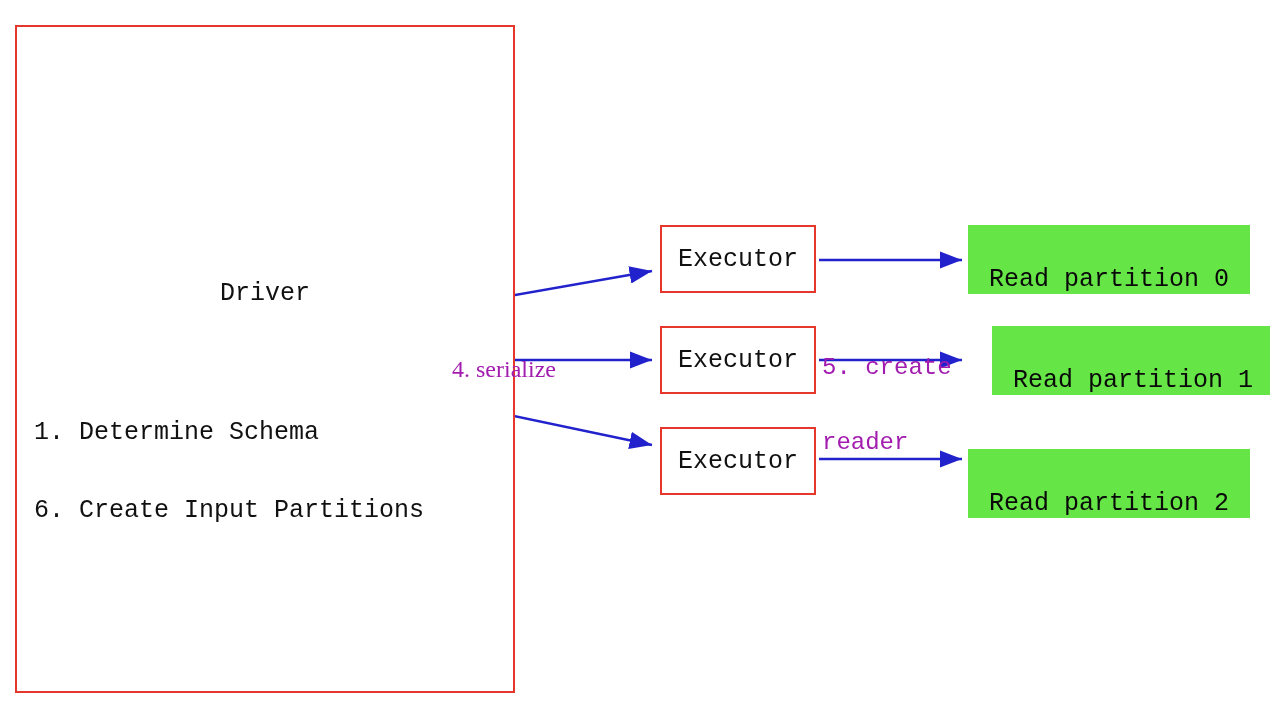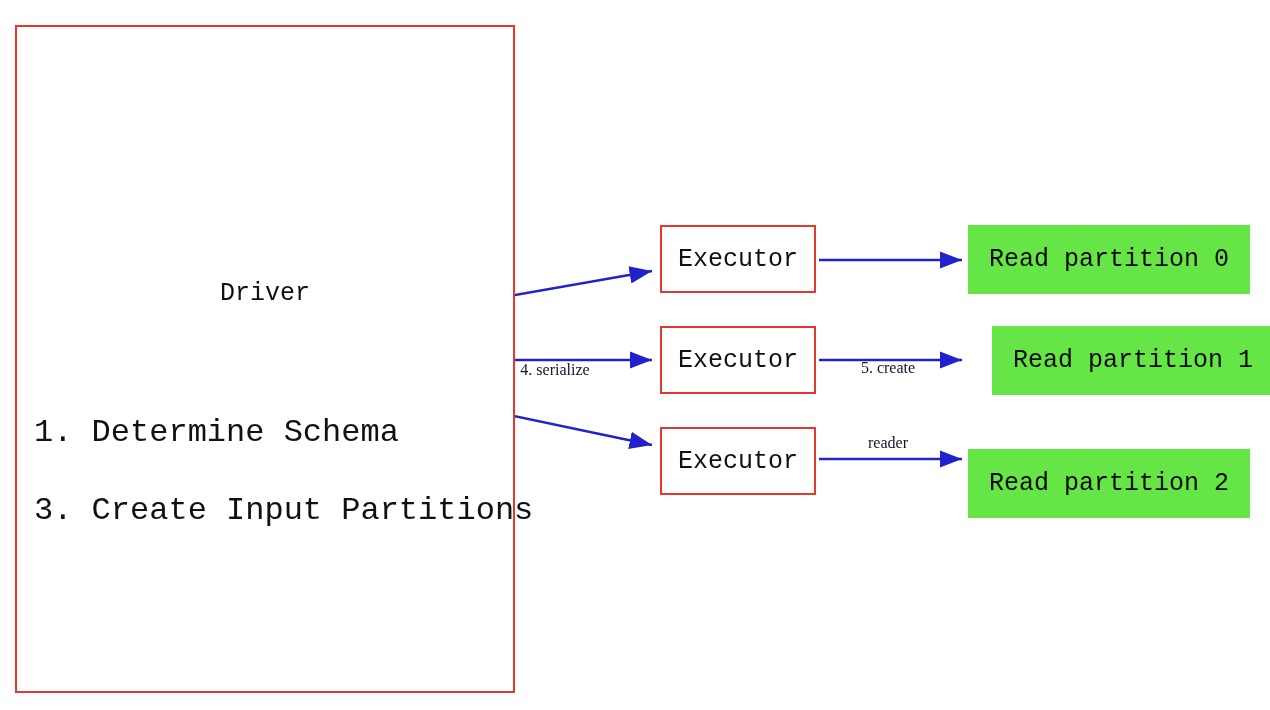--- a/index.html
+++ b/index.html
@@ -36,21 +36,21 @@
     text-align: center;
     font-size: 25px;
     line-height: 30px;
     letter-spacing: 0px;
     white-space: pre;
   }
   .driver-steps {
     position: absolute;
     left: 17px;
     top: 341px;
-    font-size: 32px;
+    font-size: 25px;
     line-height: 26px;
     white-space: pre;
   }
   .executor-box {
     width: 156px;
     height: 68px;
     left: 660px;
     display: flex;
     align-items: center;
     justify-content: center;
@@ -60,47 +60,47 @@
   .exec-1 { top: 225px; }
   .exec-2 { top: 326px; }
   .exec-3 { top: 427px; }
   .partition-box {
     position: absolute;
     left: 968px;
     width: 282px;
     height: 69px;
     background: var(--partition-fill, #66e546);
     display: flex;
-    align-items: center;
+    align-items: flex-end;
     justify-content: center;
     font-size: 25px;
     white-space: pre;
     color: #0a0a0a;
   }
   .part-1 { top: 225px; }
   .part-2 { top: 326px; margin-left: 24px; }
   .part-3 { top: 449px; }
   .arrow-label {
     position: absolute;
     font-family: "Liberation Serif", "DejaVu Serif", serif;
-    font-size: 16px;
+    font-size: 24px;
     line-height: 25px;
-    text-align: center;
-    color: #0f172a;
+    color: #a21caf;
     white-space: pre;
   }
   .label-serialize {
     left: 452px;
     top: 307px;
     width: 206px;
   }
   .label-create {
     left: 822px;
     top: 305px;
     width: 132px;
+    font-family: Liberation Mono, monospace;
   }
   svg.arrows {
     position: absolute;
     left: 0;
     top: 0;
     width: 1270px;
     height: 710px;
     pointer-events: none;
   }
   svg.arrows line {
@@ -139,21 +139,21 @@
     </g>
     <g>
       <line x1="819" y1="459" x2="962" y2="459" marker-end="url(#ah)"></line>
     </g>
   </svg>
 
   <div class="box driver-box">
     <div class="driver-title">Driver</div>
     <div class="driver-steps">
       <div>1. Determine Schema</div>
-      <div>3. Create Input Partitions</div>
+      <div>6. Create Input Partitions</div>
     </div>
   </div>
 
   <div class="box executor-box exec-1">
     <span>Executor</span>
   </div>
   <div class="box executor-box exec-2">
     <span>Executor</span>
   </div>
   <div class="box executor-box exec-3">

